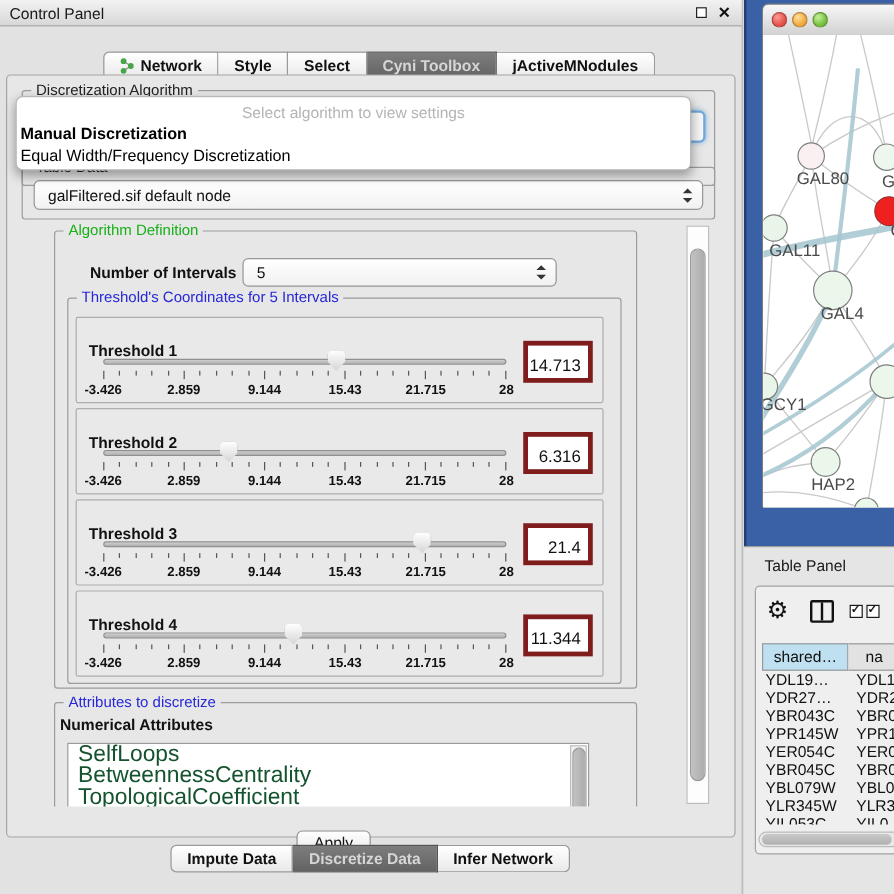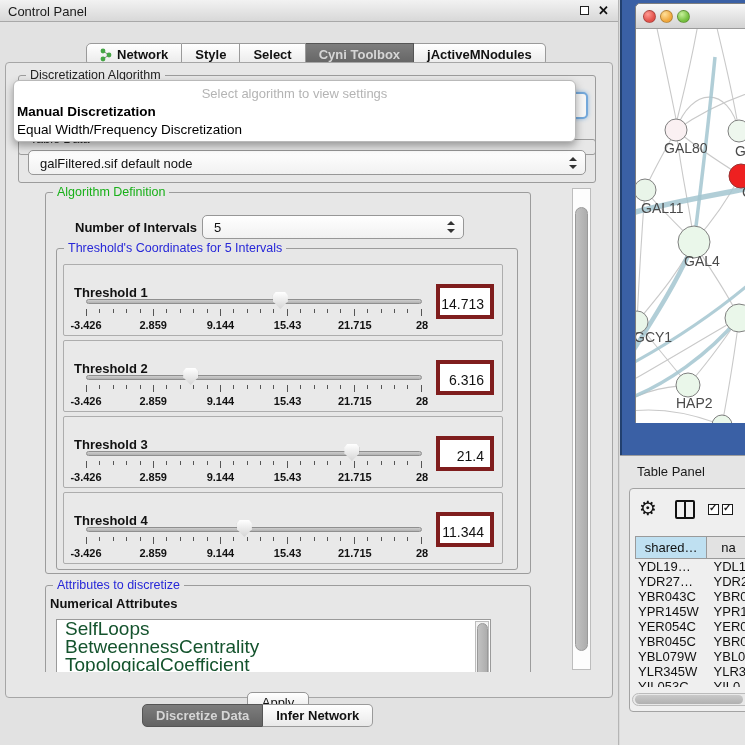--- a/index.html
+++ b/index.html
@@ -404,20 +404,23 @@
       </div>
     </div>
 
     <div id="cp-scrollbar" class="vscroll">
         <div class="thumbv"></div>
       </div>
 
     <button class="aqua-btn" style="left:247px;top:692px;width:62px;height:21px;">Apply</button>
 
     <div id="bottom-tabs" class="tabstrip">
+        <div class="tab">
+          <span>Impute Data</span>
+        </div>
         <div class="tab active">
           <span>Discretize Data</span>
         </div>
         <div class="tab">
           <span>Infer Network</span>
         </div>
       </div>
   </div>
 
   <div id="desktop">

